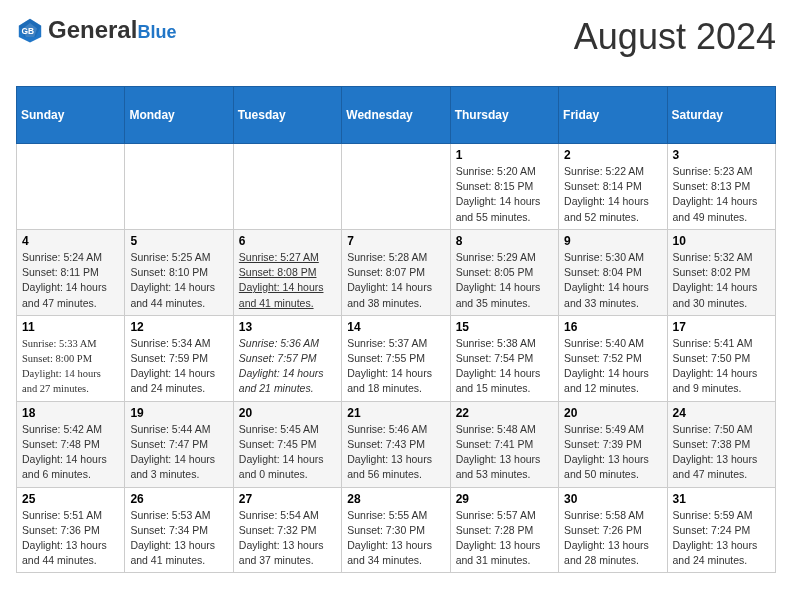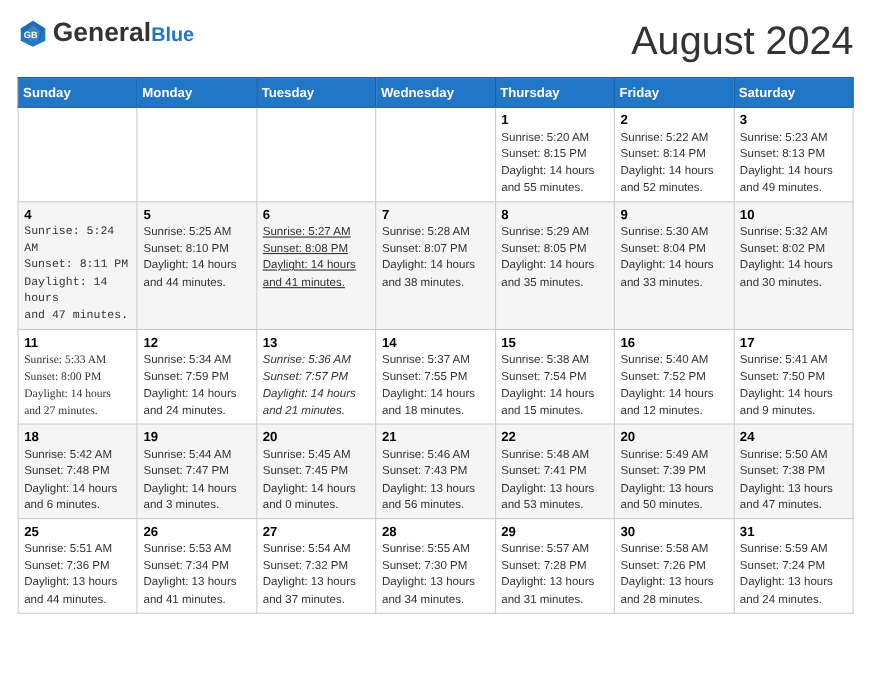--- a/index.html
+++ b/index.html
@@ -7,21 +7,21 @@
       font-family: Arial, sans-serif;
       background: #fff;
       width: 792px;
       min-height: 612px;
       padding: 16px;
     }
     .header {
       display: flex;
       justify-content: space-between;
       align-items: flex-start;
-      margin-bottom: 12px;
+      margin-bottom: 28px;
     }
     .logo {
       display: flex;
       align-items: center;
       gap: 4px;
     }
     .logo-icon {
       width: 28px;
       height: 28px;
     }
@@ -39,21 +39,21 @@
       margin-top: 2px;
     }
     .calendar-table {
       width: 100%;
       border-collapse: collapse;
       font-size: 11px;
     }
     .calendar-table th {
       background-color: #2176c7;
       color: #fff;
-      padding: 6px 4px;
+      padding: 21px 4px;
       text-align: left;
       font-size: 12px;
       border: 1px solid #1a5fa3;
     }
     .calendar-table td {
       border: 1px solid #ccc;
       vertical-align: top;
       padding: 4px 5px;
       width: 14.28%;
       min-height: 80px;
@@ -133,21 +133,21 @@
           <span class="day-number">3</span>
           <div class="day-info" style="white-space: pre-line;">Sunrise: 5:23 AM
 Sunset: 8:13 PM
 Daylight: 14 hours
 and 49 minutes.</div>
         </td>
       </tr>
       <tr>
         <td>
           <span class="day-number">4</span>
-          <div class="day-info" style="white-space: pre-line; font-family: Liberation Mono, monospace;">Sunrise: 5:24 AM
+          <div class="day-info" style="white-space: pre-line;">Sunrise: 5:24 AM
 Sunset: 8:11 PM
 Daylight: 14 hours
 and 47 minutes.</div>
         </td>
         <td>
           <span class="day-number">5</span>
           <div class="day-info" style="white-space: pre-line;">Sunrise: 5:25 AM
 Sunset: 8:10 PM
 Daylight: 14 hours
 and 44 minutes.</div>
@@ -277,21 +277,21 @@
         </td>
         <td>
           <span class="day-number">20</span>
           <div class="day-info" style="white-space: pre-line;">Sunrise: 5:49 AM
 Sunset: 7:39 PM
 Daylight: 13 hours
 and 50 minutes.</div>
         </td>
         <td>
           <span class="day-number">24</span>
-          <div class="day-info" style="white-space: pre-line;">Sunrise: 5:50 AM
+          <div class="day-info" style="white-space: pre-line;">Sunrise: 7:50 AM
 Sunset: 7:38 PM
 Daylight: 13 hours
 and 47 minutes.</div>
         </td>
       </tr>
       <tr>
         <td>
           <span class="day-number">25</span>
           <div class="day-info" style="white-space: pre-line;">Sunrise: 5:51 AM
 Sunset: 7:36 PM

